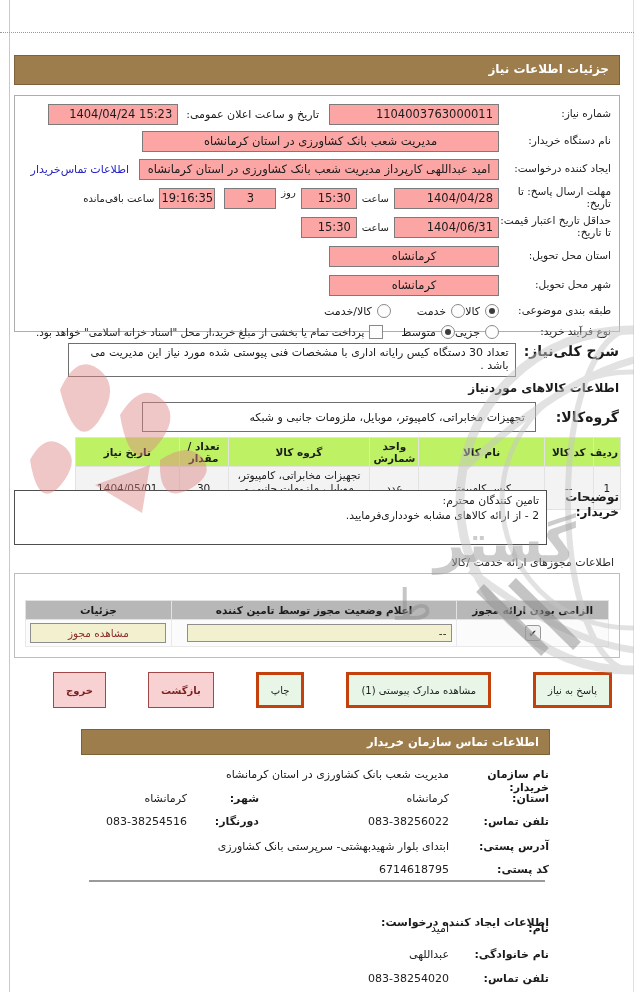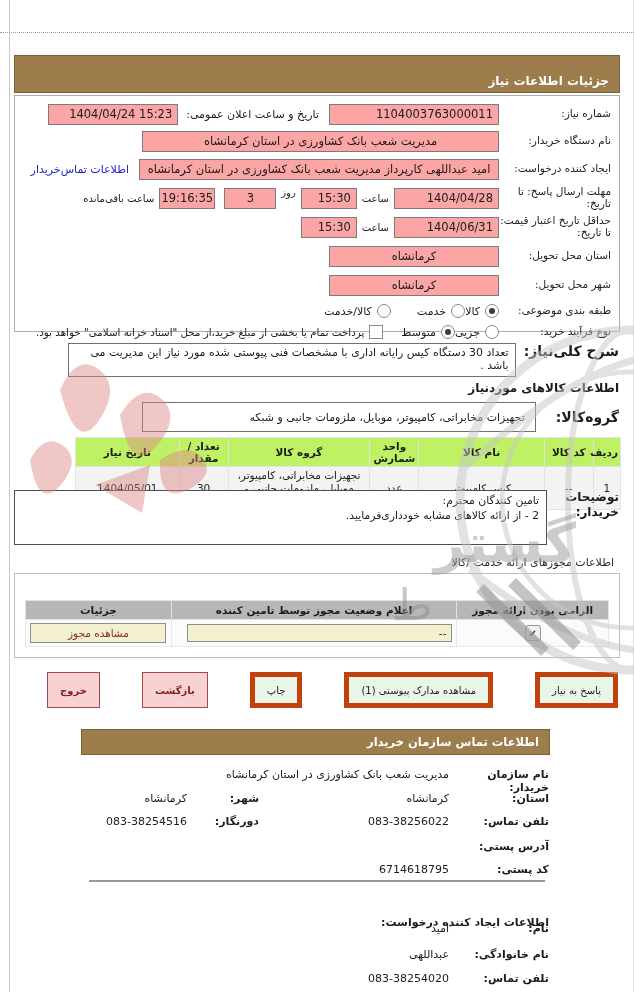--- a/index.html
+++ b/index.html
@@ -6,21 +6,21 @@
   body{
     width:634px;height:992px;position:relative;overflow:hidden;
     background:#ffffff;color:#1b1b1b;direction:rtl;
     font-family:"DejaVu Sans",sans-serif;font-size:11px;
   }
   .edge-left{position:absolute;left:9px;top:0;bottom:0;width:1px;background:#c9c9c9;}
   .edge-right{position:absolute;right:0px;top:0;bottom:0;width:1px;background:#e0e0e0;}
   .dotted-sep{position:absolute;top:32px;left:0;right:0;border-top:1px dotted #9a9a9a;height:0;}
 
   .bar{background:#9e7d4d;border:1px solid #7d6239;color:#fff;font-weight:bold;
-       font-size:12px;padding:18px 10px;box-sizing:border-box;}
+       font-size:12px;padding:6px 10px;box-sizing:border-box;}
   .bar1{position:absolute;top:55px;right:14px;left:14px;height:30px;}
   .bar2{position:absolute;top:729px;right:84px;left:81px;height:26px;font-size:11.5px;padding-top:5px;}
 
   
   .panel1{position:absolute;top:95px;right:14px;left:14px;height:237px;
           border:1px solid #adadad;box-sizing:border-box;padding:7px 8px 0 6px;background:#fff;}
   .frow{display:flex;align-items:center;height:22px;margin-bottom:5px;}
   .frow.tall{height:24px;}
   .flabel{width:112px;flex:none;font-size:10.5px;line-height:1.1;color:#222;}
   .box{border:1px solid #7b7b7b;height:21px;box-sizing:border-box;background:#fca5a5;
@@ -78,21 +78,21 @@
   .cbx-big.checked::after{content:"\2714";}
   .cream-input{background:#f3f0d0;border:1px solid #8e8e8e;height:18px;width:96%;box-sizing:border-box;
            display:flex;align-items:center;padding:0 5px;font-size:10.5px;}
   .cream-btn{background:#f3f0d0;border:1px solid #8e8e8e;height:18px;min-width:118px;display:inline-flex;
            align-items:center;justify-content:center;font-size:10.5px;color:#8b2f2f;cursor:pointer;padding:0 8px;}
 
   
   .actions{position:absolute;top:672px;left:0;right:0;display:flex;justify-content:center;gap:11px;}
   .btn{height:36px;box-sizing:border-box;display:inline-flex;align-items:center;justify-content:center;
        padding:0 12px;font-size:10px;cursor:pointer;font-family:"DejaVu Sans",sans-serif;margin-left:31px;}
-  .btn.green{background:#e7f6e7;border:5px solid #c2410c;color:#1c1c1c;}
+  .btn.green{background:#e7f6e7;border:3px solid #c2410c;color:#1c1c1c;}
   .btn.pink{background:#f8d2d2;border:1px solid #a04848;color:#7c1f1f;font-weight:bold;}
 
   
   .crow{position:absolute;right:85px;left:20px;display:flex;align-items:baseline;font-size:11px;}
   .clabel{font-weight:bold;width:100px;flex:none;}
   .cvalue{width:190px;flex:none;}
   .clabel2{font-weight:bold;width:72px;flex:none;}
   .divider{position:absolute;top:880px;right:89px;left:89px;border-top:2px solid #9a9a9a;}
   .sec-title{position:absolute;right:85px;font-weight:bold;font-size:11px;}
 
@@ -327,20 +327,21 @@
 
 <div class="crow" style="top:815px;">
   <span class="clabel">تلفن تماس:</span>
   <span class="cvalue"><span class="num">083-38256022</span></span>
   <span class="clabel2">دورنگار:</span>
   <span><span class="num">083-38254516</span></span>
 </div>
 
 <div class="crow" style="top:840px;">
   <span class="clabel">آدرس پستی:</span>
+  <span>ابتدای بلوار شهیدبهشتی- سرپرستی بانک کشاورزی</span>
 </div>
 
 <div class="crow" style="top:863px;">
   <span class="clabel">کد پستی:</span>
   <span><span class="num">6714618795</span></span>
 </div>
 
 <div class="divider"></div>
 
 <div class="sec-title" style="top:916px;">اطلاعات ایجاد کننده درخواست:</div>

